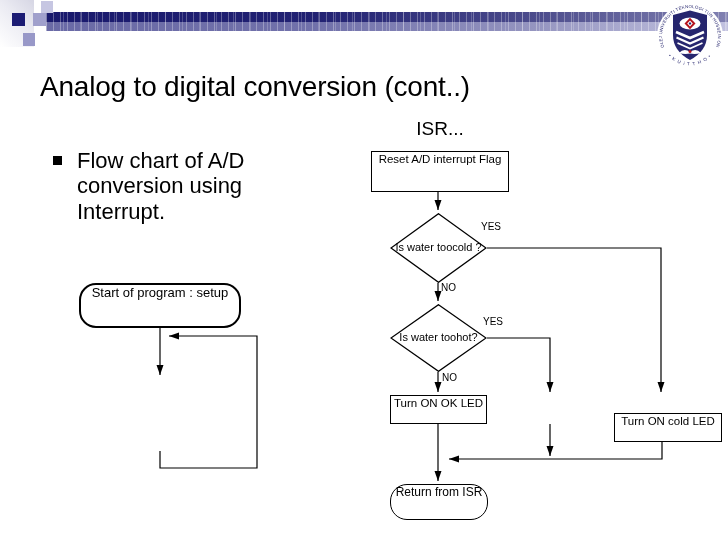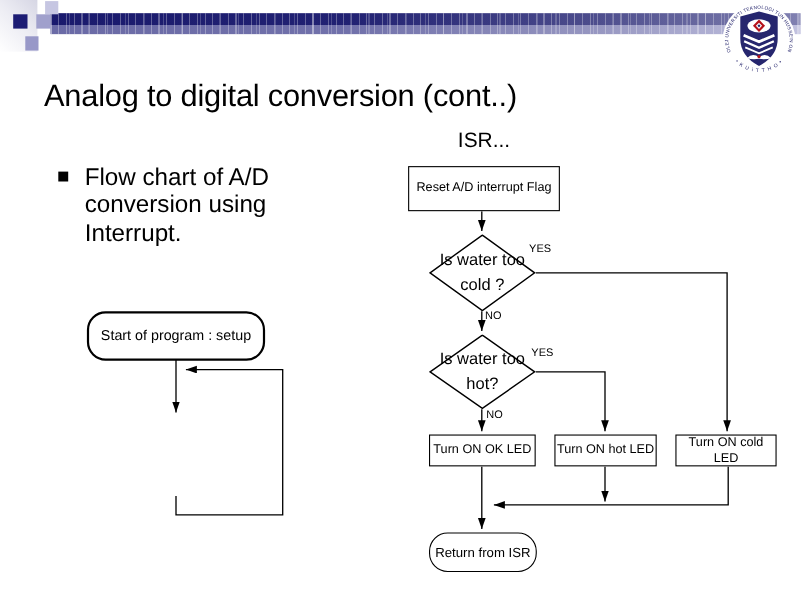--- a/index.html
+++ b/index.html
@@ -35,39 +35,39 @@
   .title{
     left:40px;top:71px;width:672px;font-size:28px;line-height:1.15;
     white-space:nowrap;letter-spacing:-0.2px;
   }
   .bullet-marker{left:53px;top:156px;width:9px;height:9px;background:#000;}
   .bullet-text{left:77px;top:148px;width:252px;font-size:22px;line-height:1.15;}
 
   
   .node{
     position:absolute;background:#fff;border:1.2px solid #000;
-    display:flex;align-items:center;justify-content:center;text-align:center;
+    display:flex;justify-content:center;text-align:center;
     font-size:11.5px;line-height:1.25;box-sizing:border-box;z-index:2;
   }
   .isr-heading{left:371px;top:118px;width:138px;text-align:center;font-size:19px;}
   .n-reset {left:371px;top:151px;width:138px;height:41px;}
   .n-ok    {left:390px;top:395px;width:97px; height:29px;}
   .n-hot   {left:504px;top:395px;width:93px; height:29px;}
-  .n-cold  {left:614px;top:395px;width:92px;height:29px;}
+  .n-cold  {left:614px;top:413px;width:108px;height:29px;}
   .n-return{left:390px;top:484px;width:98px; height:36px;border-radius:17px;font-size:12px;}
   .n-start {left:79px; top:283px;width:162px;height:45px;border-radius:17px;border-width:2px;font-size:13px;}
   .n-adc   {left:81px; top:378px;width:159px;height:73px;border-width:3px;font-size:13.5px;}
 
   .diamond{position:absolute;z-index:2;}
   .d-cold{left:390px;top:213px;width:97px;height:70px;}
   .d-hot {left:390px;top:304px;width:97px;height:68px;}
   .diamond svg{position:absolute;left:0;top:0;width:100%;height:100%;}
   .diamond .dtext{
-    position:absolute;inset:0;display:flex;flex-direction:column;
-    align-items:center;justify-content:center;font-size:15px;line-height:1.55;
+    position:absolute;inset:0;display:flex;flex-direction:row;
+    align-items:center;justify-content:center;font-size:11px;line-height:1.55;
     text-align:center;z-index:2;
   }
 
   .branch-label{position:absolute;font-size:10px;z-index:3;}
   .l-yes-cold{left:481px;top:221px;}
   .l-no-cold {left:441px;top:282px;}
   .l-yes-hot {left:483px;top:316px;}
   .l-no-hot  {left:442px;top:372px;}
 
   .connectors{left:0;top:0;width:728px;height:546px;z-index:1;pointer-events:none;}
@@ -155,23 +155,20 @@
     </svg>
     <div class="dtext">
       <span>Is water too</span>
       <span>hot?</span>
     </div>
   </div>
 
   <div class="node n-ok">
     <span>Turn ON OK LED</span>
   </div>
-  <div class="node n-hot">
-    <span>Turn ON hot LED</span>
-  </div>
   <div class="node n-cold">
     <span>Turn ON cold LED</span>
   </div>
   <div class="node n-return">
     <span>Return from ISR</span>
   </div>
 
   <div class="node n-start">
     <span>Start of program : setup</span>
   </div>

